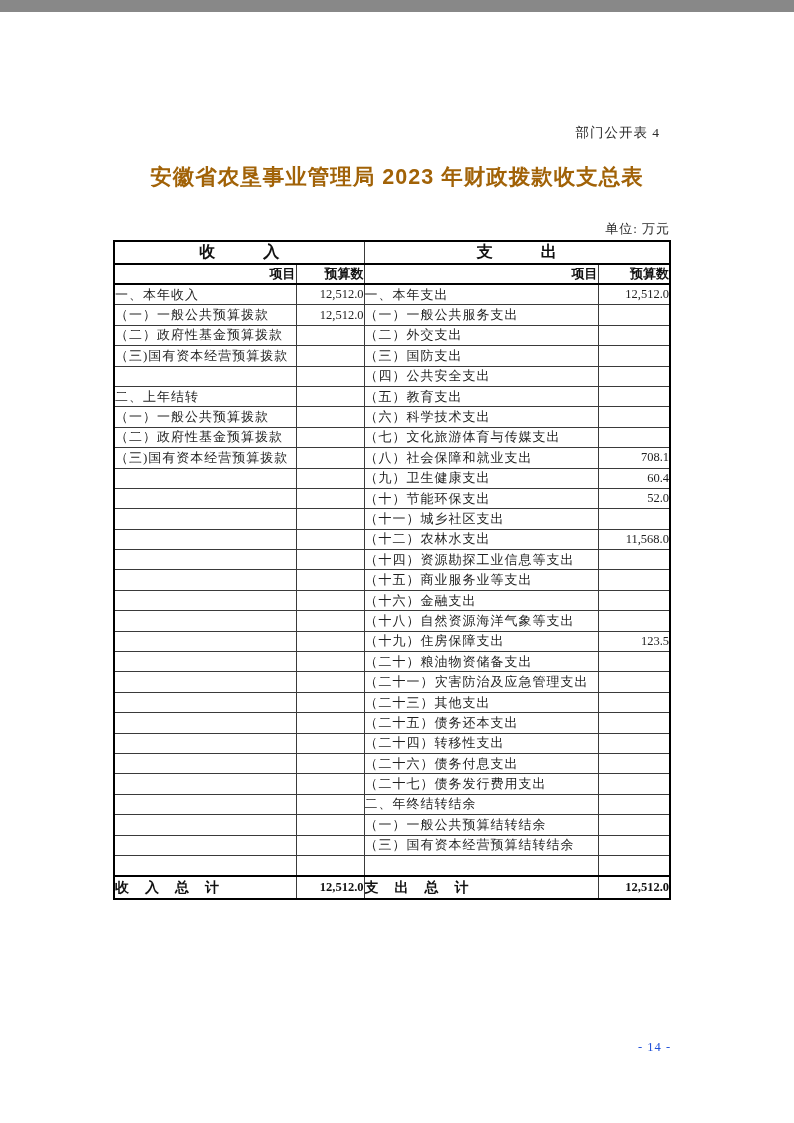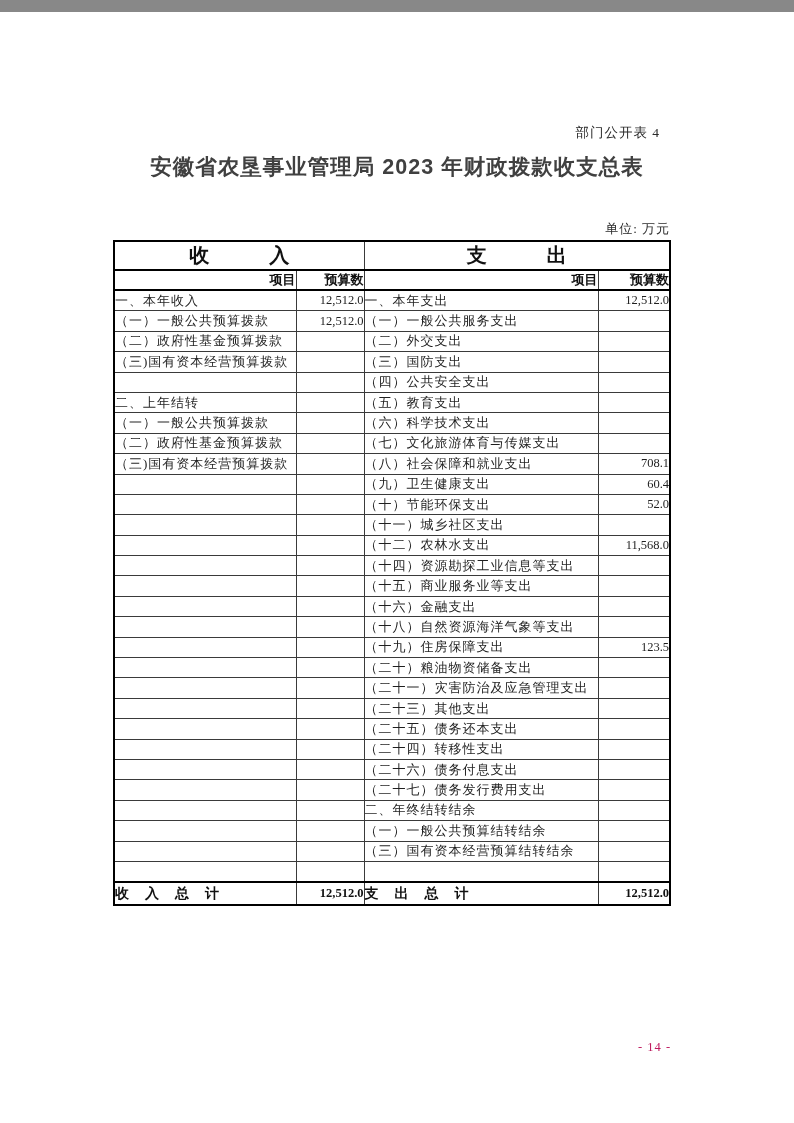--- a/index.html
+++ b/index.html
@@ -20,30 +20,30 @@
   .doc-label {
     position: absolute;
     top: 112px;
     right: 134px;
     font-size: 13.5px;
     letter-spacing: 1px;
     color: #2a2a2a;
   }
   .title {
     position: absolute;
-    top: 140px;
+    top: 150px;
     left: 0;
     width: 100%;
     margin: 0;
     text-align: center;
     font-family: "Liberation Sans", "DejaVu Sans", sans-serif;
     font-size: 21.5px;
     font-weight: bold;
     letter-spacing: 1px;
-    color: #404040;
+    color: #a16207;
   }
   .unit-note {
     position: absolute;
     top: 208px;
     right: 124px;
     font-size: 13px;
     letter-spacing: 1px;
     color: #2a2a2a;
   }
   table.budget-table {
@@ -59,21 +59,21 @@
   table.budget-table td {
     border: 1px solid #3a3a3a;
     padding: 0;
     overflow: hidden;
     white-space: nowrap;
     vertical-align: middle;
   }
   tr.sec-row th {
     height: 19px;
     font-family: "Liberation Sans", "DejaVu Sans", sans-serif;
-    font-size: 20px;
+    font-size: 16px;
     font-weight: bold;
     text-align: center;
     border-bottom: 2px solid #000;
     color: #111;
   }
   tr.col-row th {
     height: 16px;
     font-family: "Liberation Sans", "DejaVu Sans", sans-serif;
     font-size: 13px;
     font-weight: bold;
@@ -110,21 +110,21 @@
   tr.totals-row td.val {
     font-family: "Liberation Serif", "DejaVu Serif", serif;
     font-size: 12.5px;
   }
   .page-number {
     position: absolute;
     top: 1028px;
     left: 638px;
     font-size: 12.5px;
     letter-spacing: 1px;
-    color: #be185d;
+    color: #1d4ed8;
   }
 </style>
 </head>
 <body>
 
 <div class="page">
 
   <div class="doc-label">部门公开表 4</div>
 
   <h1 class="title">安徽省农垦事业管理局 2023 年财政拨款收支总表</h1>

